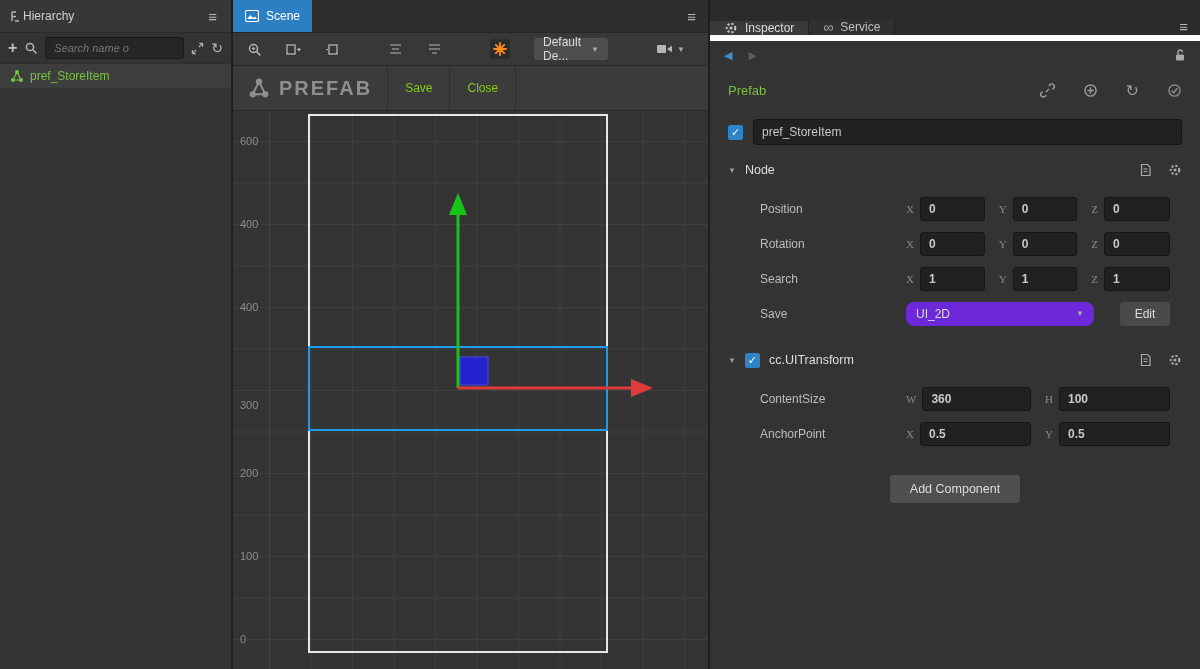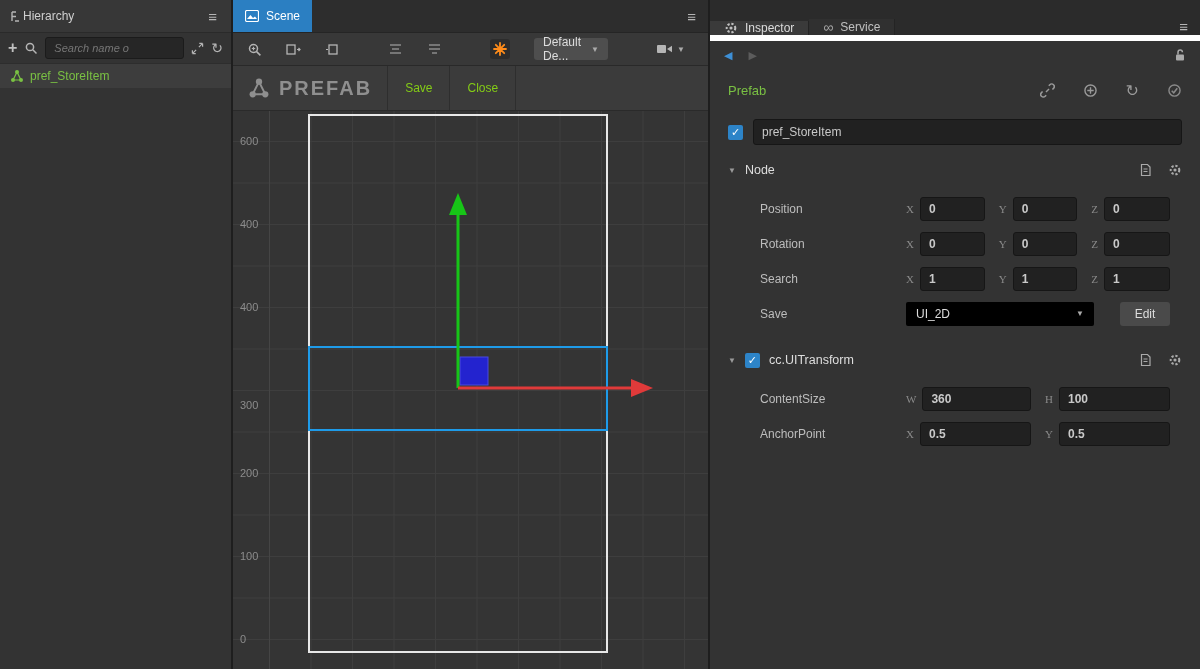--- a/index.html
+++ b/index.html
@@ -100,21 +100,21 @@
   .section-title { color:#dedede; font-size:12.5px; }
   .section-icons { margin-left:auto; display:flex; align-items:center; gap:16px; }
 
   .prop-row { height:35px; flex:none; display:flex; align-items:center; padding:0 30px 0 34px; }
   .prop-label { width:146px; flex:none; color:#bdbdbd;margin-left:16px; }
   .fields { flex:1; display:flex; align-items:center; gap:14px; }
   .vfield { flex:1; display:flex; align-items:center; gap:6px; min-width:0; }
   .axis { color:#8a8a8a; font-size:11px; font-family:"Liberation Serif",serif; }
 
   .dd-select {
-    flex:1; height:24px; background:#000000; border-radius:2px; display:flex; align-items:center;
+    flex:1; height:24px; background:#6d28d9; border-radius:8px; display:flex; align-items:center;
     padding:0 10px; color:#dddddd; cursor:pointer;
   }
   .dd-select .chev { margin-left:auto; }
   .edit-btn {
     width:50px; height:24px; margin-left:12px; background:#4a4a4a; border-radius:3px;
     display:flex; align-items:center; justify-content:center; color:#dddddd; cursor:pointer; flex:none;
   }
   .add-comp-wrap { margin-top:24px; display:flex; justify-content:center; }
   .add-comp-btn {
     background:#4f4f4f; border-radius:3px; padding:7px 20px; color:#dddddd;
@@ -477,14 +477,17 @@
             <span class="axis">X</span>
             <input class="num-input" value="0.5" style="">
           </span>
         <span class="vfield">
             <span class="axis">Y</span>
             <input class="num-input" value="0.5" style="">
           </span>
       </div>
     </div>
 
+    <div class="add-comp-wrap">
+      <div class="add-comp-btn">Add Component</div>
+    </div>
   </div>
 </div>
 
 </body></html>

